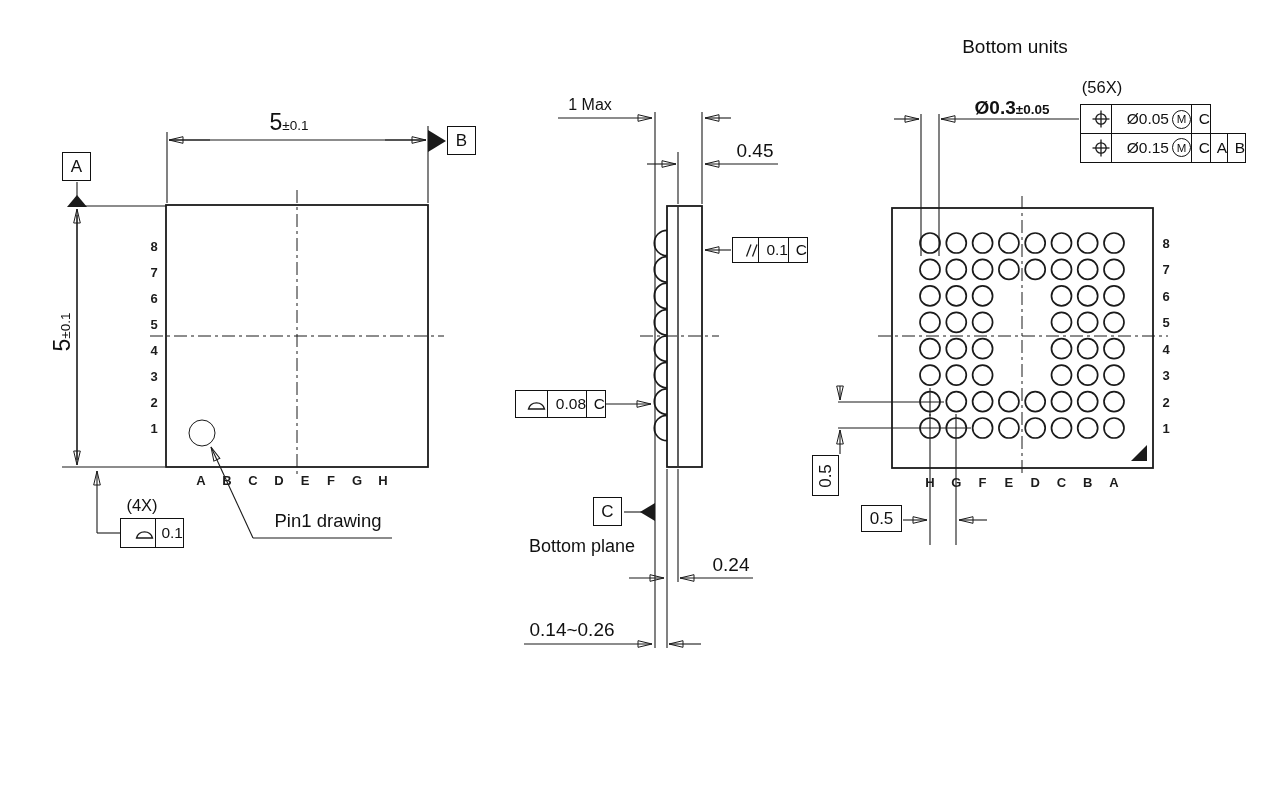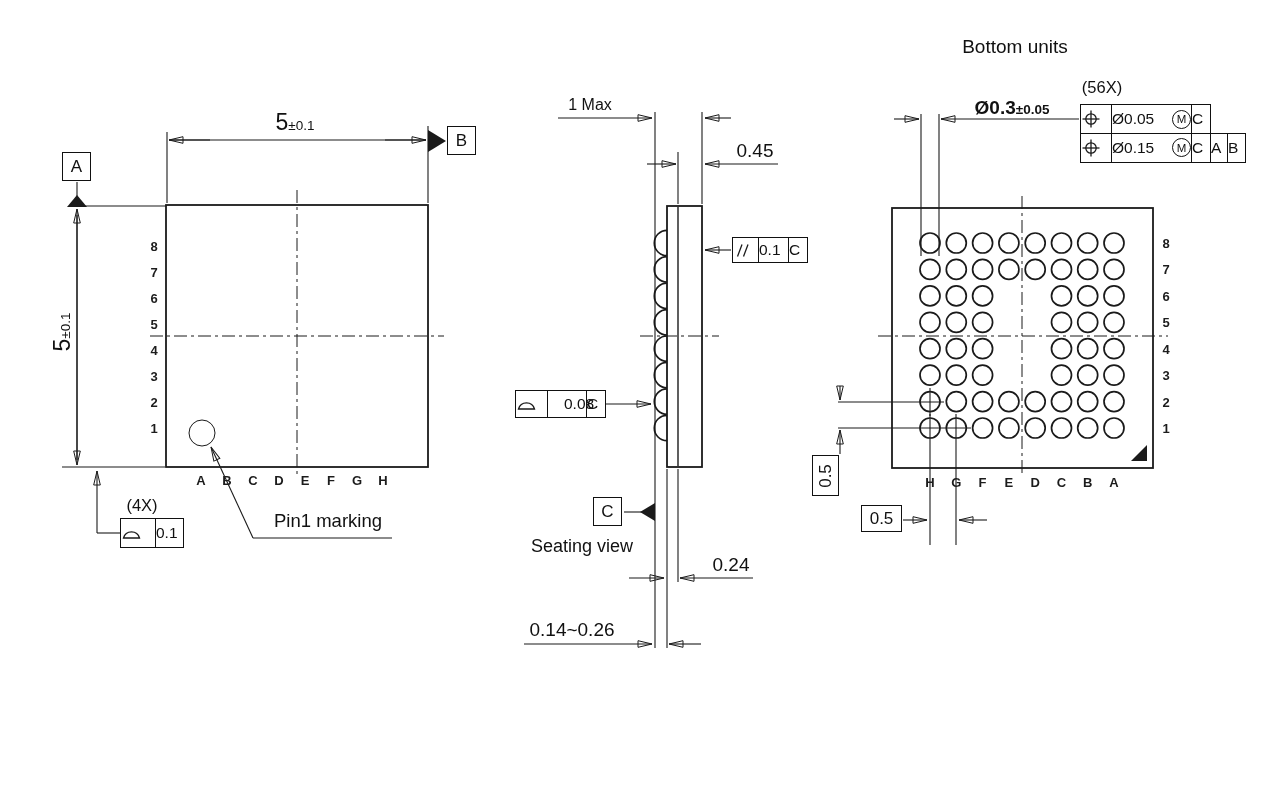--- a/index.html
+++ b/index.html
@@ -14,21 +14,21 @@
   .lbl{position:absolute;transform:translate(-50%,-50%);white-space:nowrap;}
   .rot{transform:translate(-50%,-50%) rotate(-90deg);}
   .grid-label{font-size:13px;font-weight:600;color:#1c1c1c;}
   .dim{font-size:19px;}
   .dim .tol{font-size:13.5px;}
   .big{font-size:23px;}
   .note{position:absolute;font-size:18px;white-space:nowrap;}
   .datum-box{position:absolute;width:29px;height:29px;border:1.6px solid #111;
     display:flex;align-items:center;justify-content:center;font-size:17px;background:#fff;box-sizing:border-box;}
   .fcf{position:absolute;display:flex;align-items:stretch;border:1.6px solid #111;background:#fff;box-sizing:border-box;}
-  .fcf .cell{display:flex;align-items:center;justify-content:space-between;
+  .fcf .cell{display:flex;align-items:center;justify-content:flex-end;
     border-left:1.6px solid #111;font-size:15.5px;box-sizing:border-box;}
   .fcf .cell:first-child{border-left:none;}
   .mcircle{width:17px;height:17px;border:1.3px solid #111;border-radius:50%;
     display:inline-flex;align-items:center;justify-content:center;font-size:11.5px;margin-left:3px;flex:none;}
   .basic{position:absolute;border:1.6px solid #111;display:flex;align-items:center;
     justify-content:center;font-size:17px;background:#fff;box-sizing:border-box;}
   .symsvg line,.symsvg path,.symsvg circle{stroke:#1a1a1a;fill:none;stroke-width:1.3;}
   .projsym{vertical-align:-8px;margin:0 1px;}
 </style>
 </head>
@@ -194,39 +194,39 @@
         </g>
     </g>
   </svg>
 
   <div class="datum-box" style="left:62px;top:152px;">
     <span>A</span>
   </div>
   <div class="datum-box" style="left:447px;top:126px;">
     <span>B</span>
   </div>
-  <div class="lbl dim" style="left:295px;top:122px;text-align:right;">
+  <div class="lbl dim" style="left:289px;top:122px;text-align:right;">
     <span class="big">5</span><span class="tol">±0.1</span>
   </div>
   <div class="lbl rot dim" style="left:62px;top:332px;">
     <span class="big">5</span><span class="tol">±0.1</span>
   </div>
   <div class="lbl" style="left:142px;top:505px;font-size:16.5px;">
     <span>(4X)</span>
   </div>
   <div class="fcf" style="left:120px;top:518px;height:30px;">
     <span class="cell" style="width:34px;">
       <svg class="symsvg" width="21" height="14">
           <path d="M2.5,12 A8.3,8.3 0 0 1 18.5,12 Z"></path>
         </svg>
     </span>
     <span class="cell" style="width:28px;">0.1</span>
   </div>
   <div class="lbl" style="left:328px;top:521px;font-size:18.5px;">
-    <span>Pin1 marking</span>
+    <span>Pin1 drawing</span>
   </div>
 
   <div class="lbl" style="left:590px;top:105px;font-size:16px;">
     <span>1 Max</span>
   </div>
   <div class="lbl dim" style="left:755px;top:151px;">
     <span>0.45</span>
   </div>
   <div class="fcf" style="left:732px;top:237px;height:26px;">
     <span class="cell" style="width:25px;">
@@ -244,21 +244,21 @@
           <path d="M2.5,12 A8.3,8.3 0 0 1 18.5,12 Z"></path>
         </svg>
     </span>
     <span class="cell" style="width:39px;padding-left:16px;">0.08</span>
     <span class="cell" style="width:19px;">C</span>
   </div>
   <div class="datum-box" style="left:593px;top:497px;">
     <span>C</span>
   </div>
   <div class="lbl" style="left:582px;top:546px;font-size:18px;">
-    <span>Seating view</span>
+    <span>Bottom plane</span>
   </div>
   <div class="lbl dim" style="left:731px;top:565px;">
     <span>0.24</span>
   </div>
   <div class="lbl dim" style="left:572px;top:630px;">
     <span>0.14~0.26</span>
   </div>
 
   <div class="lbl" style="left:1015px;top:47px;font-size:19px;">
     <span>Bottom units</span>

